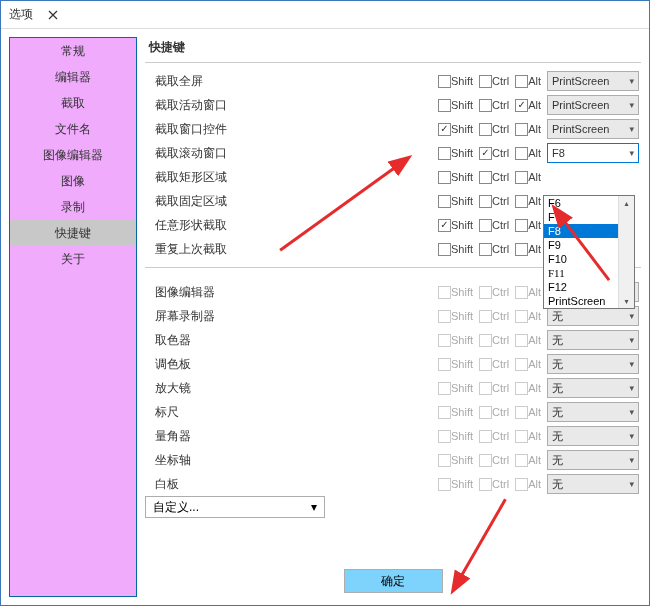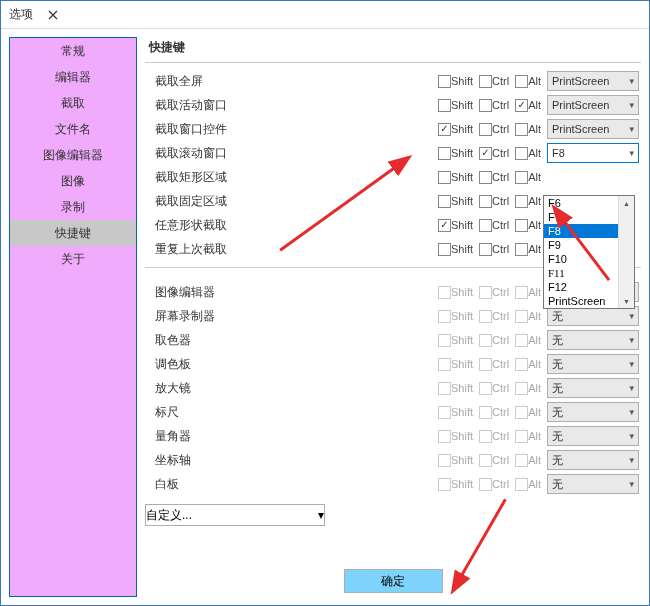--- a/index.html
+++ b/index.html
@@ -20,21 +20,21 @@
   .row .mods { display:flex; gap:6px; justify-content:flex-end; flex:1; padding-right:6px;}
   .chk { display:flex; align-items:center; gap:0; color:#444; font-size:11px;}
   .chk.disabled { color:#aaa; }
   .chkbox { width:13px; height:13px; border:1px solid #888; background:#fff; display:flex; align-items:center; justify-content:center; font-size:10px; color:#333;}
   .chk.disabled .chkbox{ border-color:#ccc; }
   .chkbox.checked::after{ content:"✓"; line-height:1; }
   .keysel { width:92px; height:20px; border:1px solid #adadad; background:#e9e9e9; display:flex; align-items:center; justify-content:space-between; padding:0 4px; font-size:11px; cursor:pointer;}
   .keysel .caret{ font-size:9px; color:#555;}
   .keysel.open{ border-color:#0078d7; background:#fff;}
   .sep { border-top:1px solid #ccc; margin:6px 0 6px 0; }
-  .custom { margin-top:8px; width:180px; height:22px; border:1px solid #adadad; background:#fff; display:flex; align-items:center; justify-content:space-between; padding:0 0; font-size:12px; cursor:pointer;}
+  .custom { width:180px; height:22px; border:1px solid #adadad; background:#fff; display:flex; align-items:center; justify-content:space-between; padding:0 7px; font-size:12px; cursor:pointer;}
   .btnbar{ position:absolute; bottom:4px; left:0; right:0; display:flex; justify-content:center;}
   .btn{ width:99px; height:24px; border:1px solid #adadad; background:#7dd3fc; font-size:12px; display:flex; align-items:center; justify-content:center; cursor:pointer;}
   .dropdown{ position:absolute; top:158px; right:6px; width:92px; background:#fff; border:1px solid #767676; font-size:11px; z-index:10;}
   .dropdown .opt{ padding:1px 4px; cursor:pointer; }
   .dropdown .opt.sel{ background:#0078d7; color:#fff; }
   .dropdown .scroll{ position:absolute; top:0; right:0; width:16px; bottom:0; background:#f0f0f0; border-left:1px solid #ddd;}
   .dropdown .scroll .arr{ height:14px; display:flex; align-items:center; justify-content:center; font-size:8px; color:#555;}
   .overlay{position:absolute; top:0; left:0; width:100%; height:100%; pointer-events:none; z-index:20;}
 </style>
 </head>

